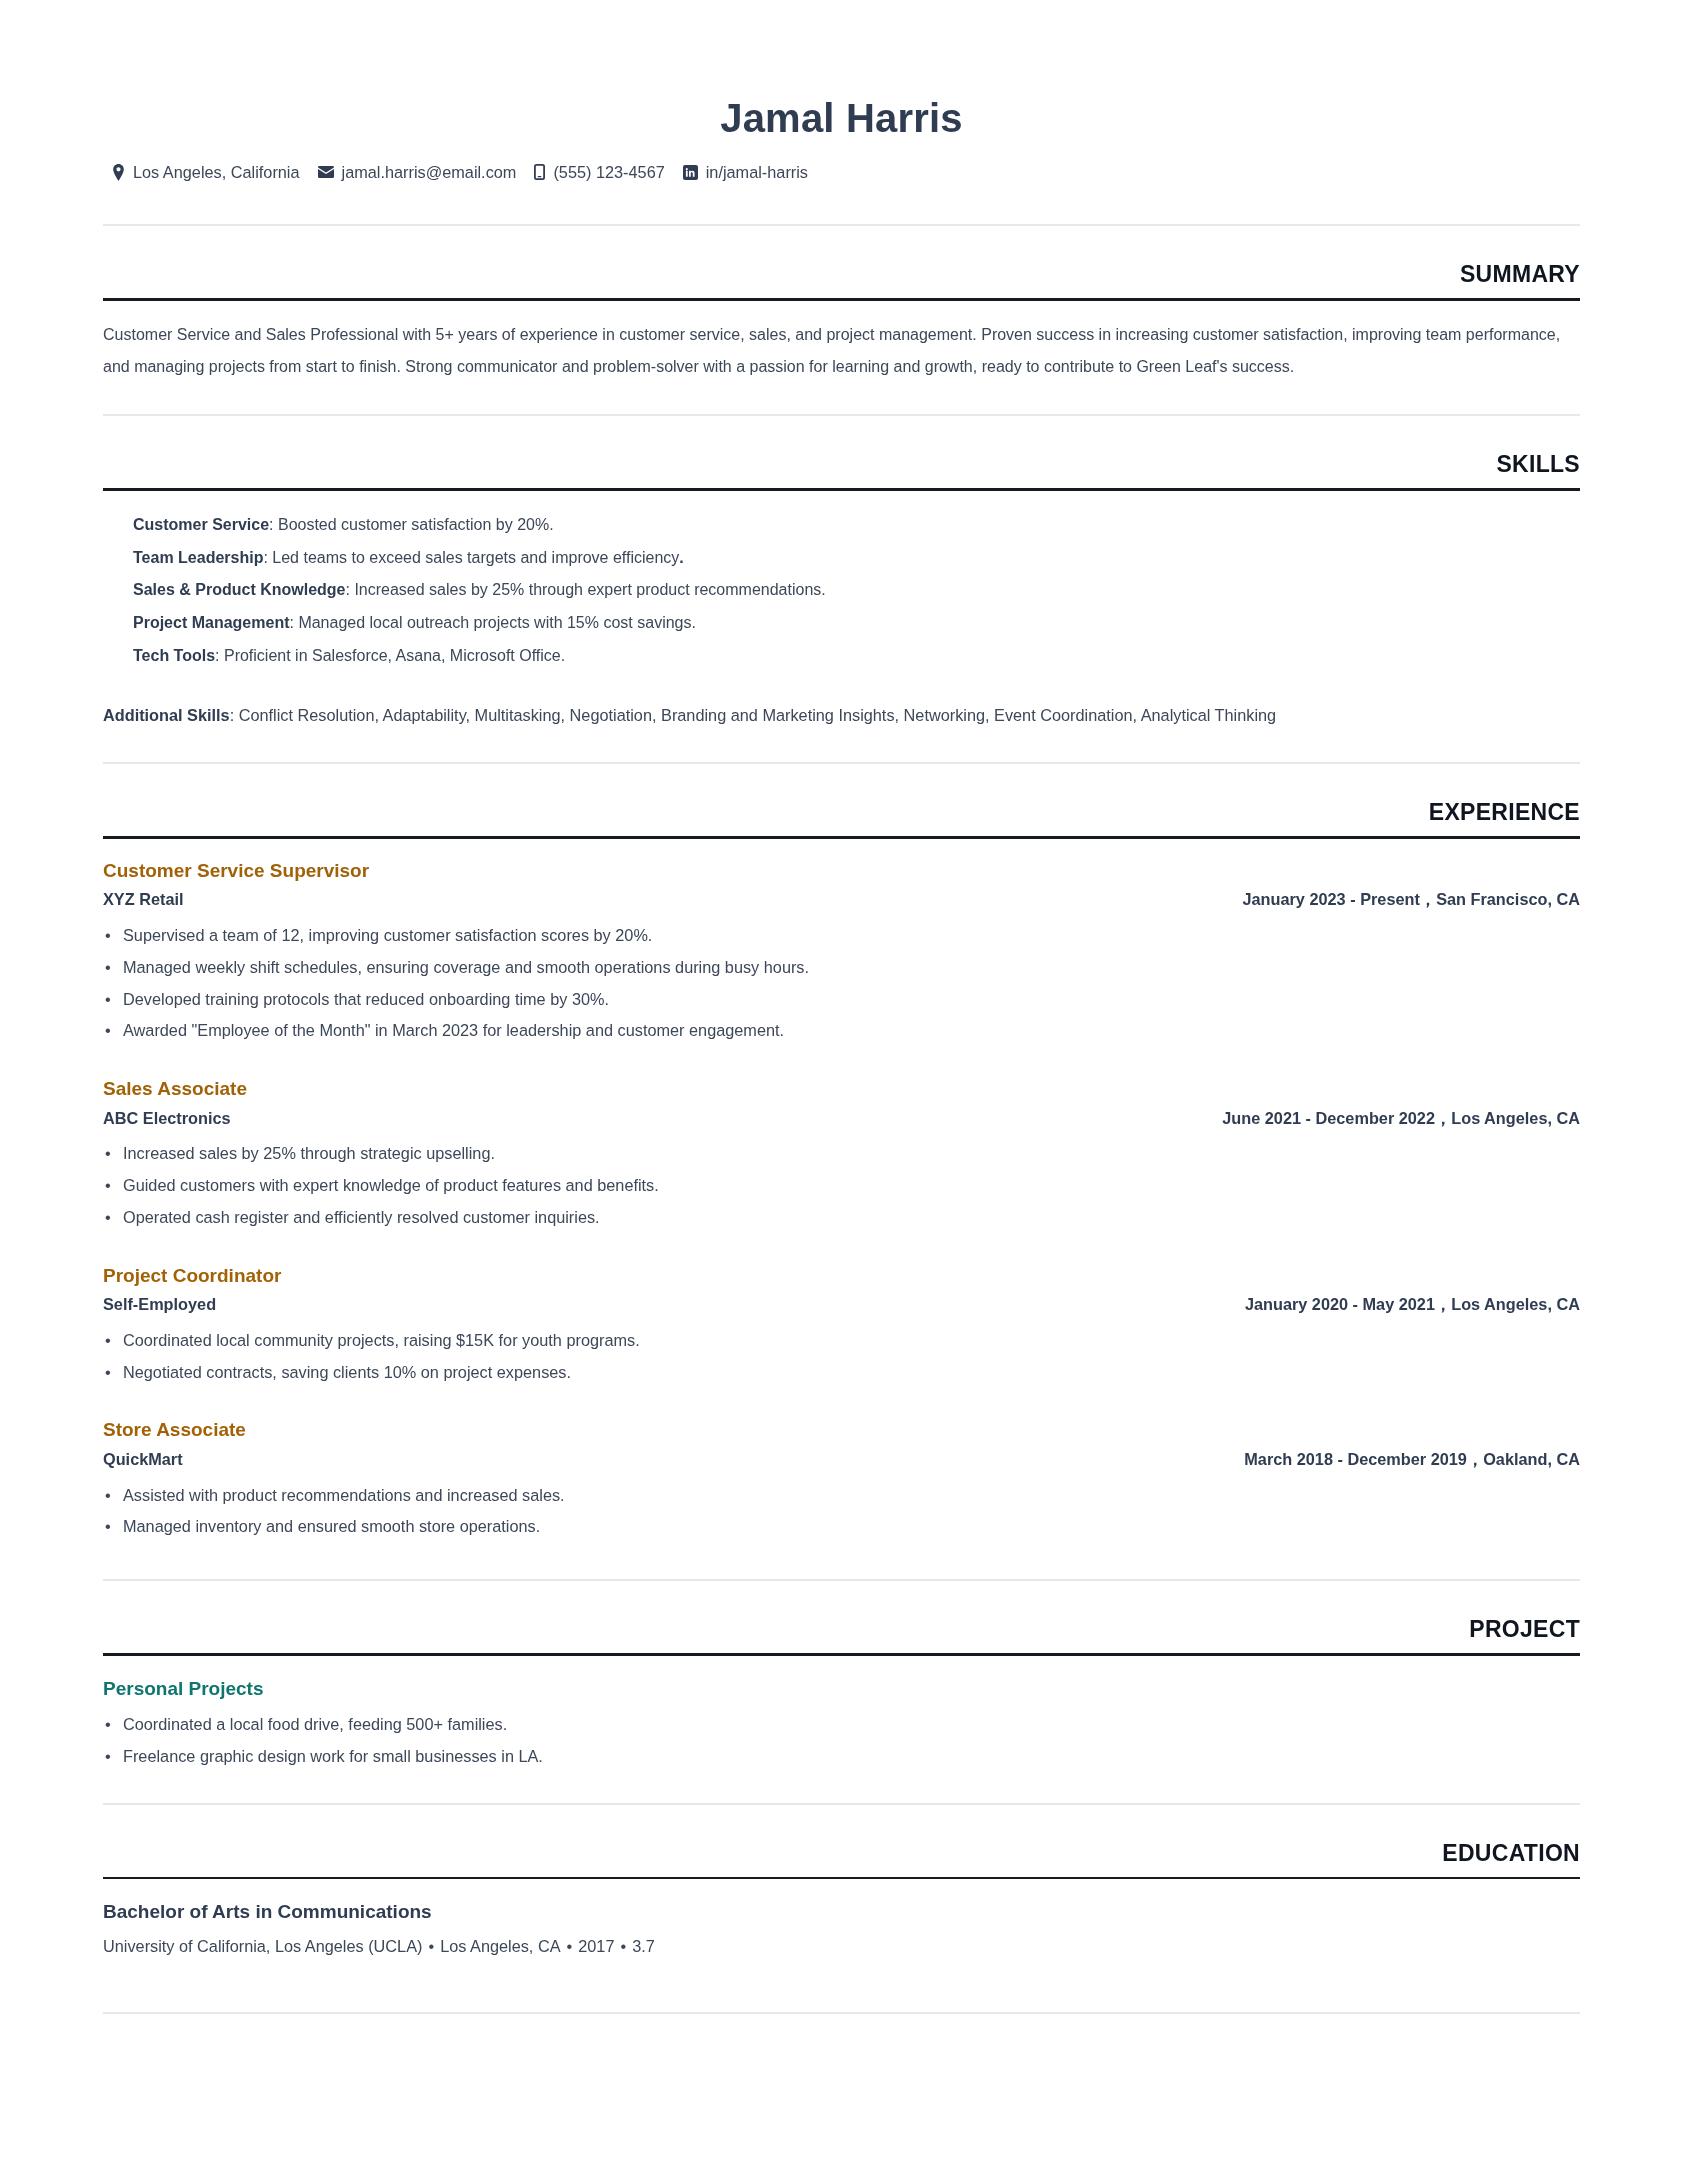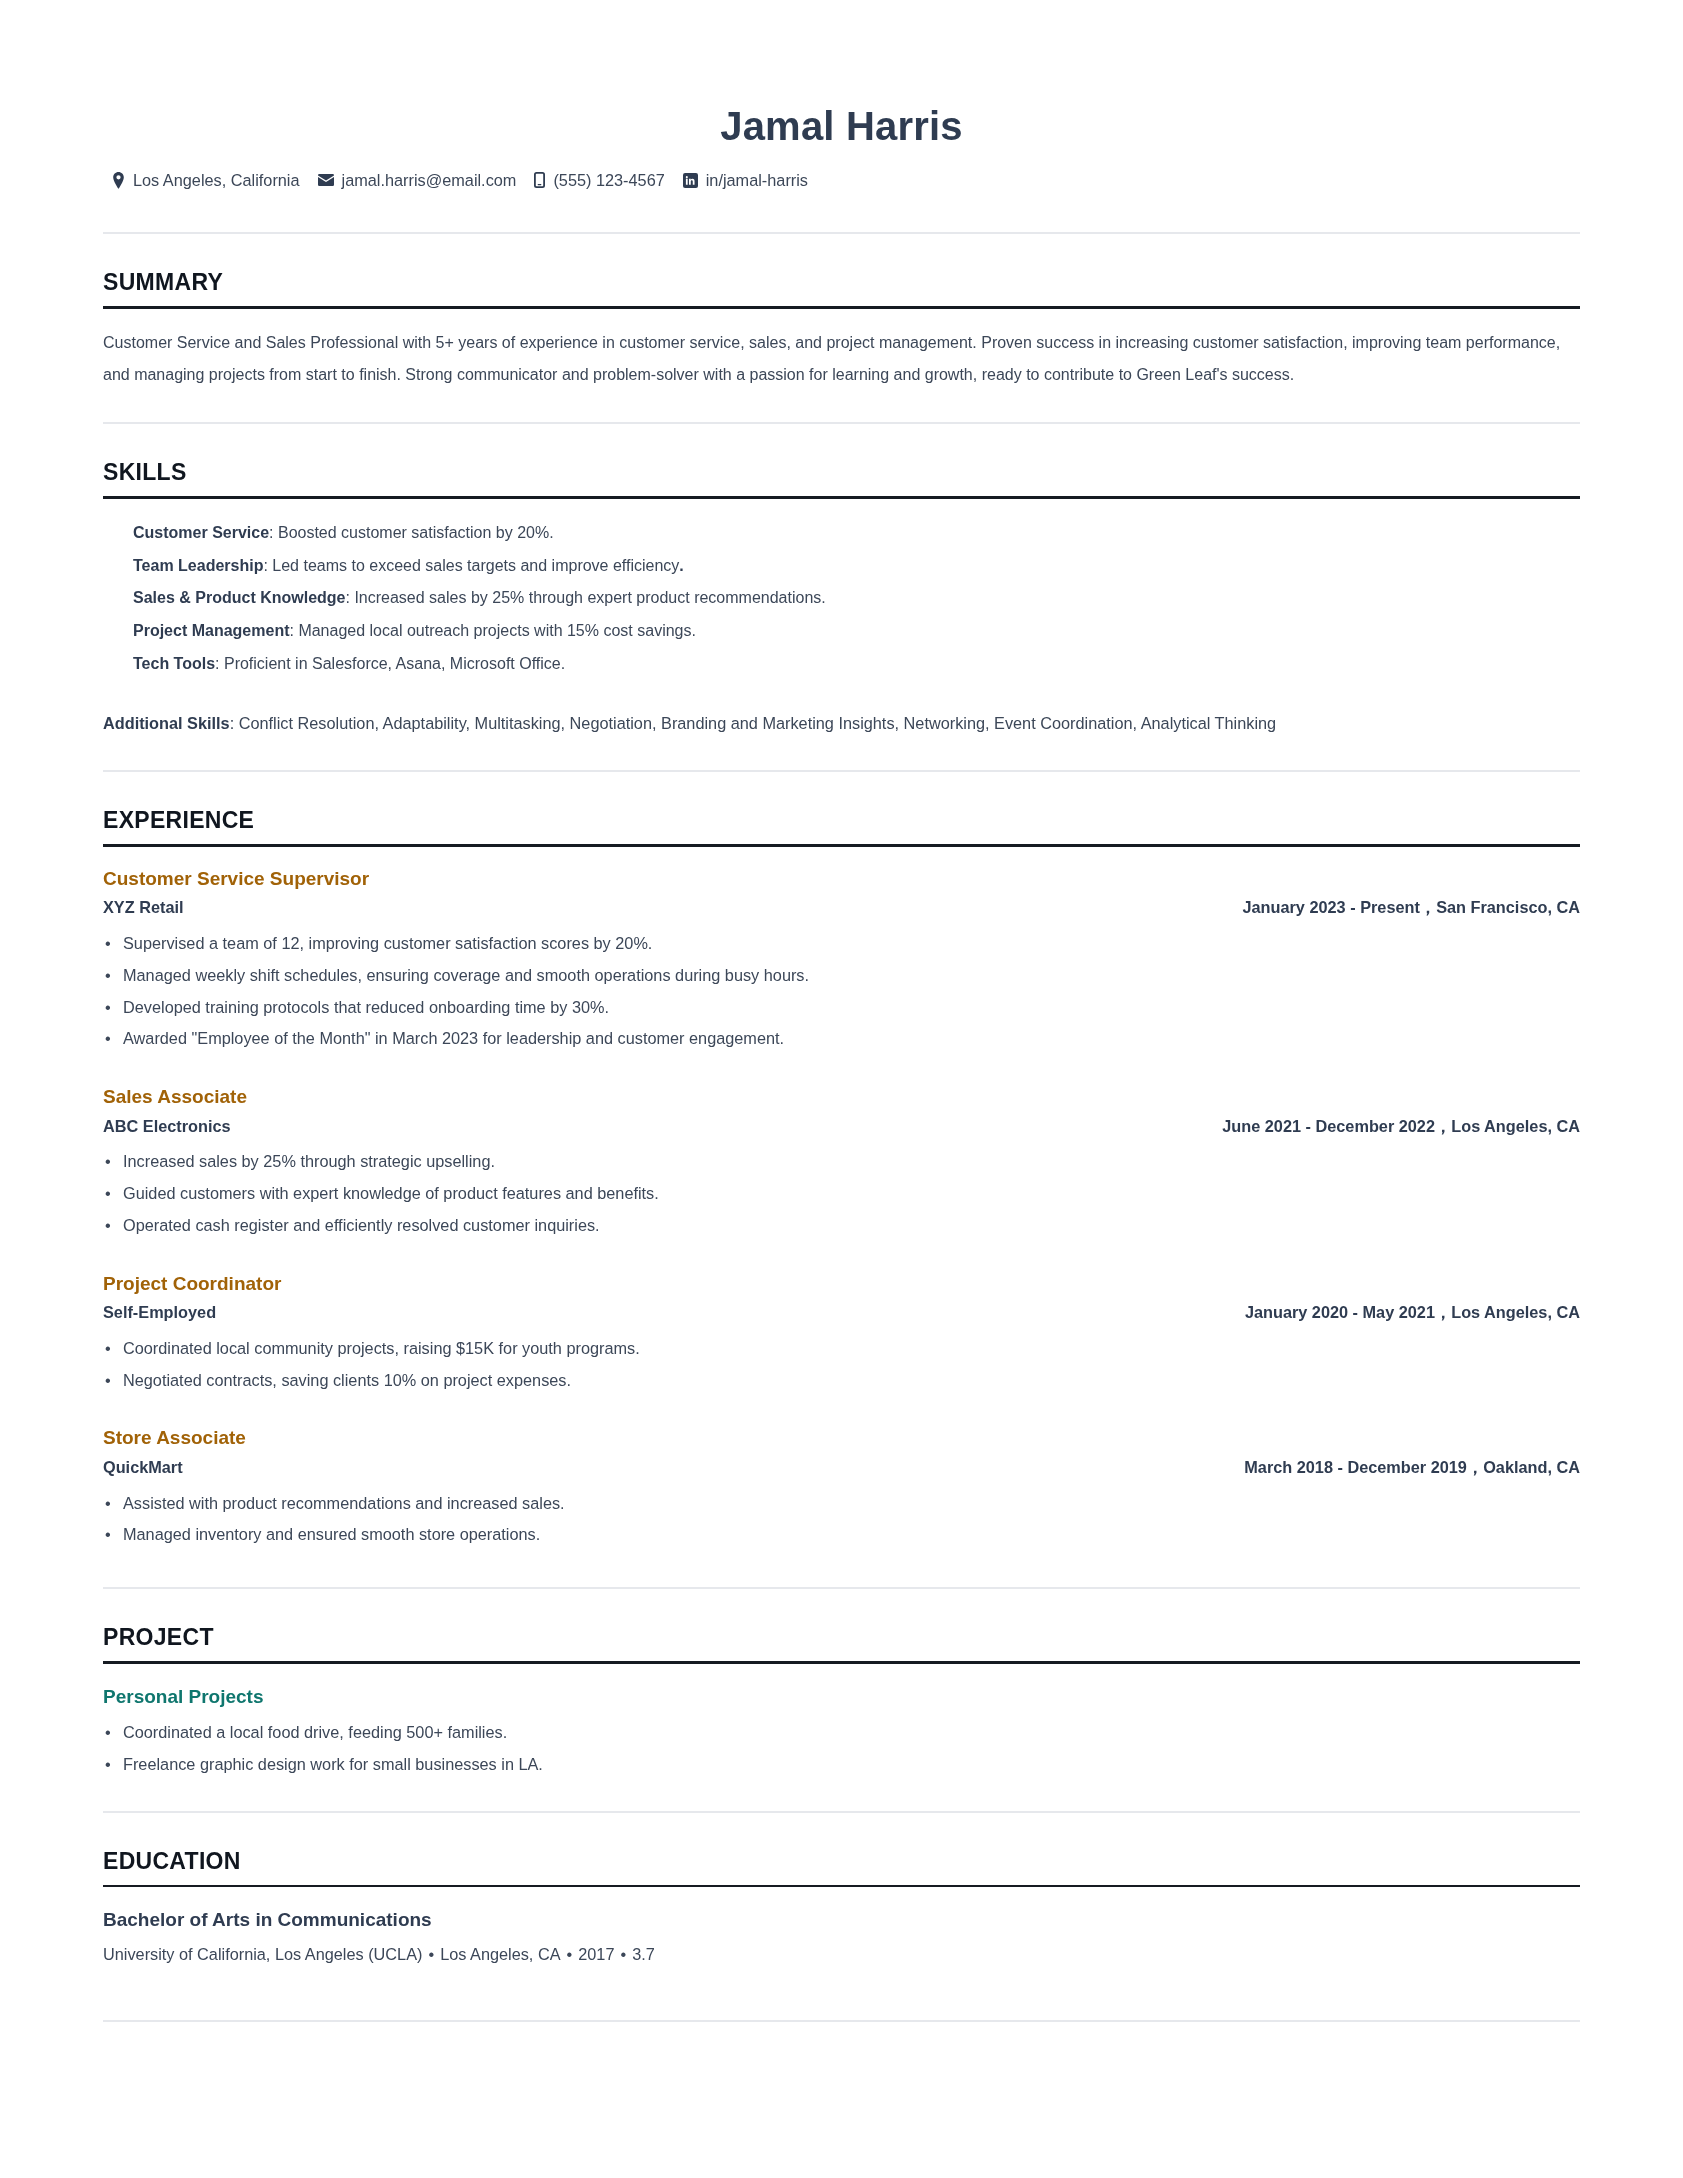--- a/index.html
+++ b/index.html
@@ -13,21 +13,21 @@
     font-family: "Liberation Sans", sans-serif;
     color: #333c4d;
     -webkit-font-smoothing: antialiased;
   }
 
   .page {
     position: relative;
     width: 1683px;
     height: 2178px;
     box-sizing: border-box;
-    padding: 8px 103px;
+    padding: 0 103px;
     background: #ffffff;
   }
 
   
   .header {
     padding-top: 95px;
     text-align: center;
   }
   .name {
     font-size: 40px;
@@ -74,20 +74,21 @@
 
   
   .section { padding-top: 36px; }
   .section-title {
     font-size: 23px;
     font-weight: 600;
     color: #10161f;
     letter-spacing: 0.3px;
     margin: 0 0 11px 0;
     line-height: 1.1;
+    text-align: right;
   }
   .section-rule {
     height: 2.4px;
     background: #161b22;
     border: 0;
     margin: 0 0 18px 0;
   }
   .section-gap { height: 30px; }
 
   

